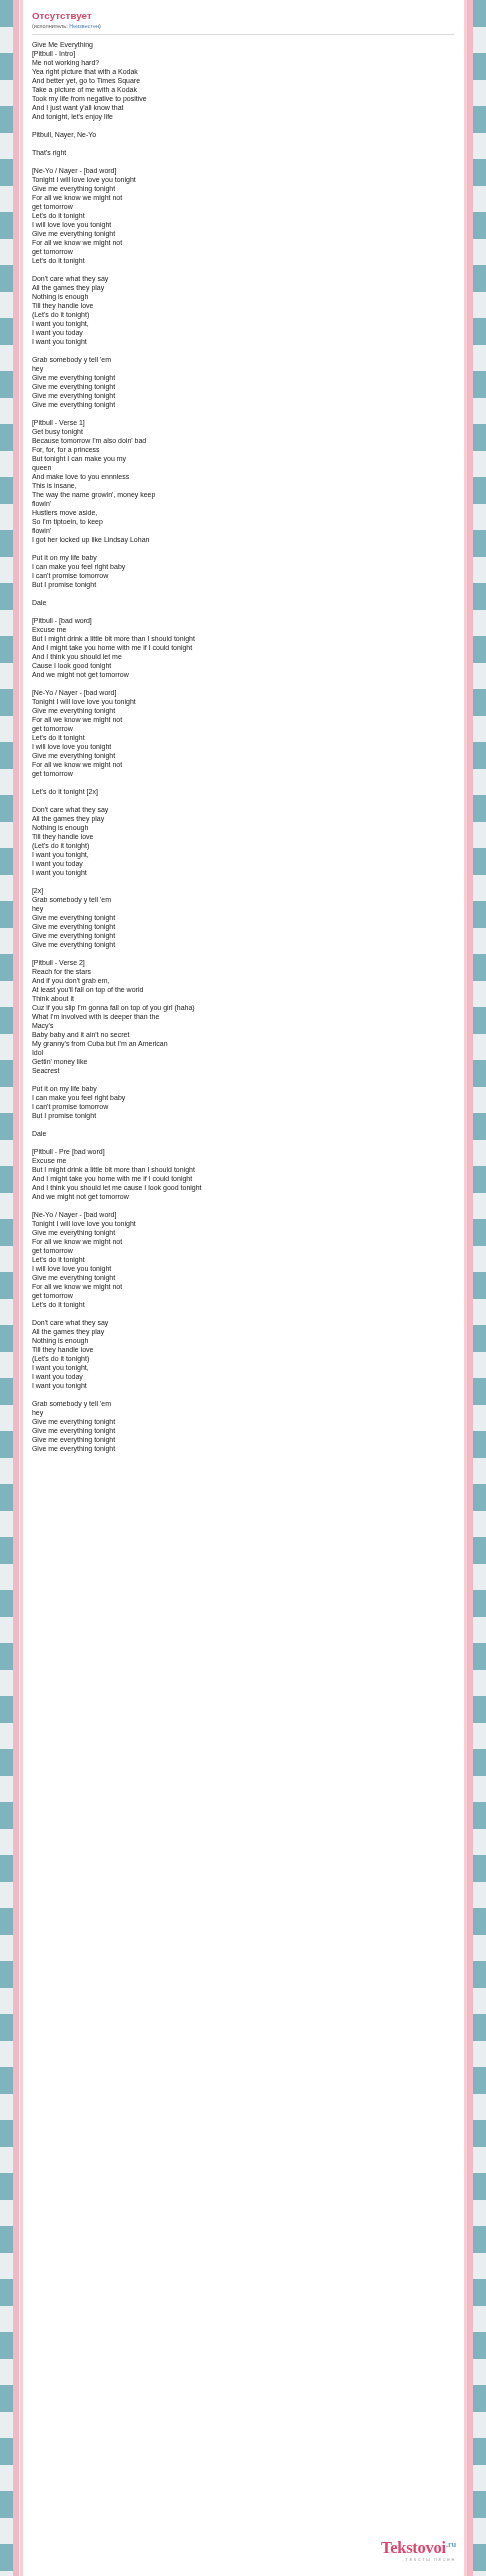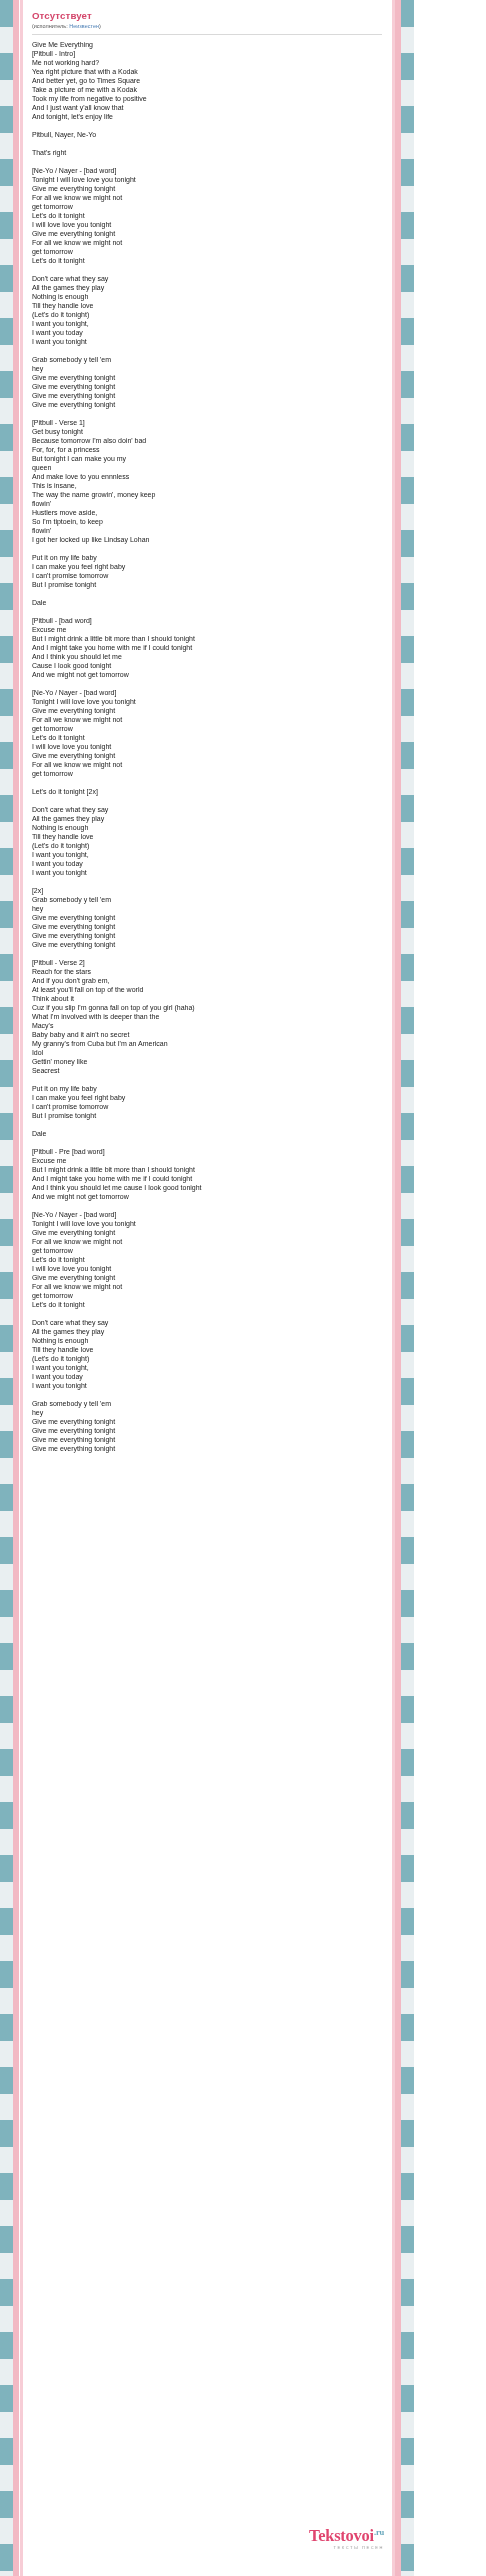--- a/index.html
+++ b/index.html
@@ -7,21 +7,21 @@
     margin: 0;
     padding: 0;
   }
   body {
     width: 486px;
     background: #ffffff;
     font-family: "Liberation Sans", sans-serif;
   }
   .page {
     position: relative;
-    width: 414px;
+    width: 486px;
     min-height: 2576px;
     background: #ffffff;
     overflow: hidden;
   }
   
   .side-stripe {
     position: absolute;
     top: 0;
     width: 13.4px;
     height: 100%;
@@ -94,21 +94,21 @@
     line-height: 9px;
     color: #1a1a1a;
     white-space: pre-wrap;
     word-wrap: break-word;
     font-family: "Liberation Sans", sans-serif;
   }
 
   .footer-brand {
     position: absolute;
     right: 30px;
-    bottom: 26px;
+    bottom: 14px;
     z-index: 5;
     text-align: right;
     line-height: 1;
   }
   .brand-word {
     font-family: "Liberation Serif", serif;
     font-size: 16.4px;
     font-weight: bold;
     color: #e0456f;
     letter-spacing: -0.2px;

